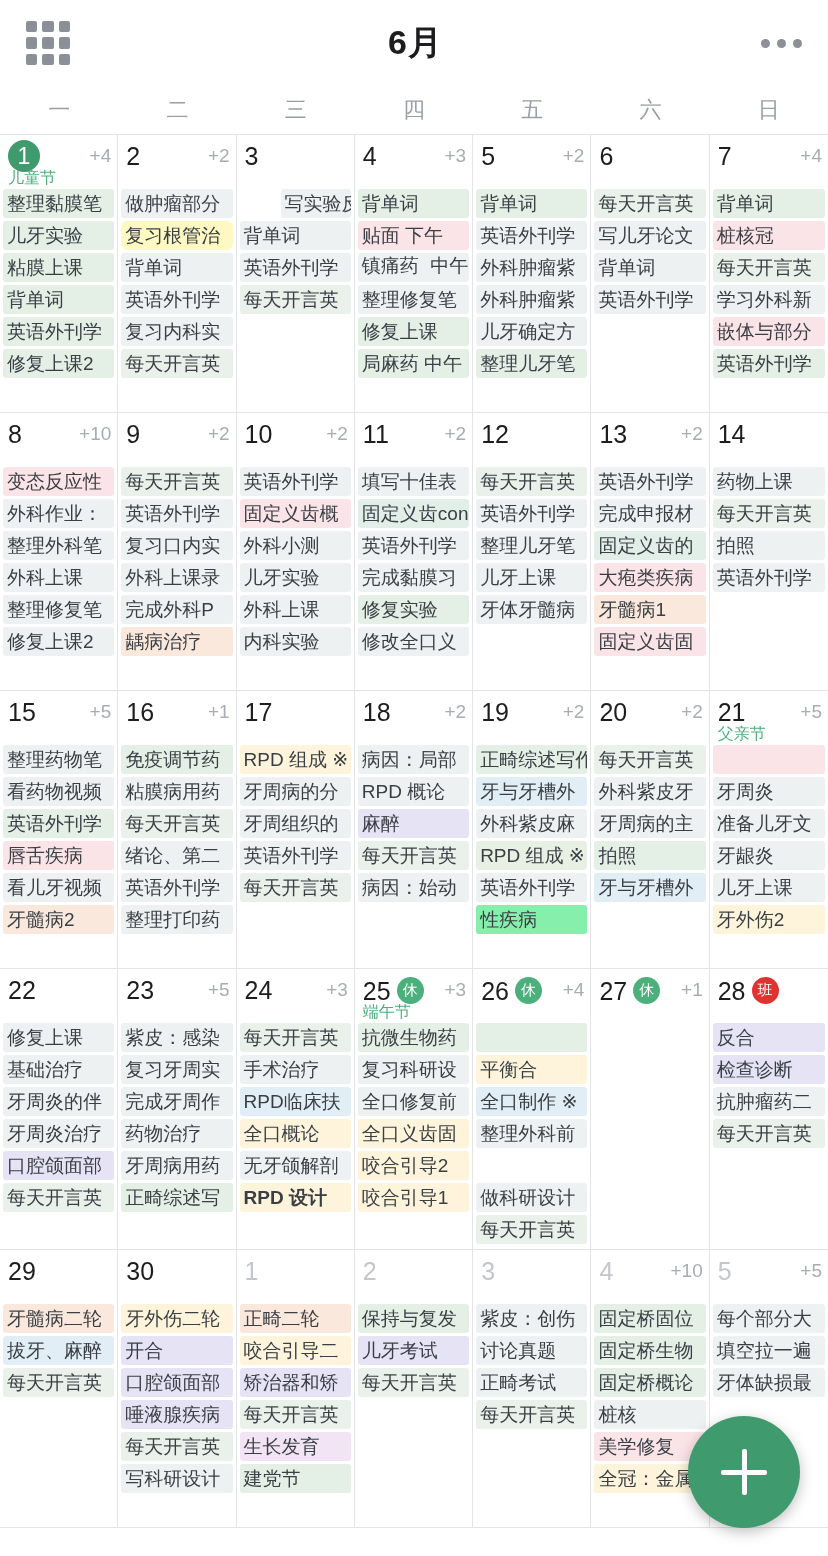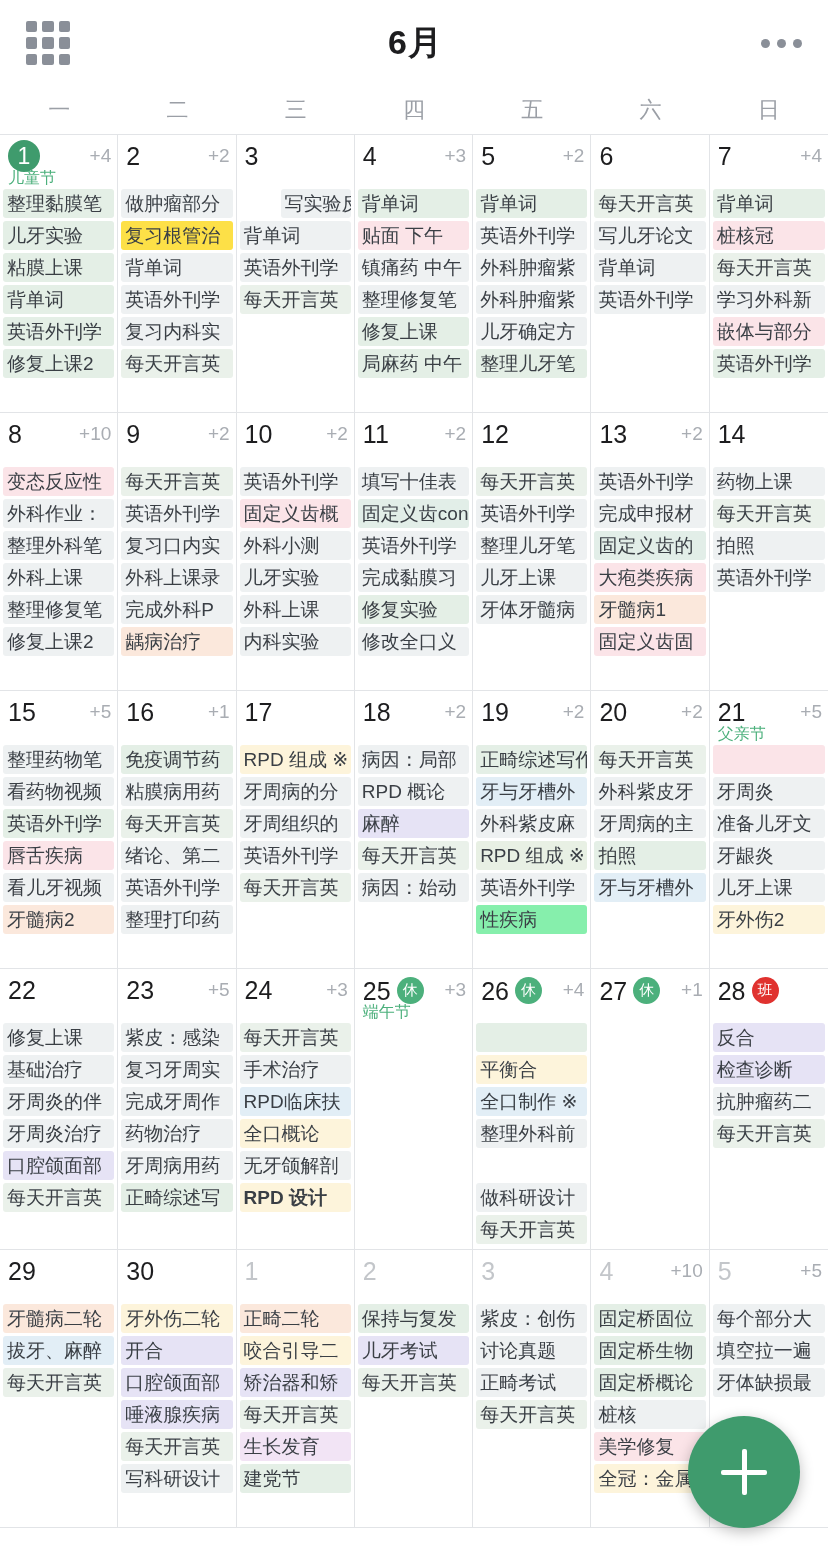--- a/index.html
+++ b/index.html
@@ -151,21 +151,21 @@
       <div class="cell">
         <div class="daynum-row">
           <div class="daynum-wrap">
             <div class="daynum">2</div>
           </div>
           <div class="plus">+2</div>
         </div>
         <div class="festival empty">&nbsp;</div>
         <div class="events">
           <div class="ev" style="background: rgb(238, 241, 242);">做肿瘤部分</div>
-          <div class="ev" style="background: #fde047;">复习根管治</div>
+          <div class="ev" style="background: #fef9c3; border-radius: 6px;">复习根管治</div>
           <div class="ev" style="background: rgb(238, 241, 242);">背单词</div>
           <div class="ev" style="background: rgb(238, 241, 242);">英语外刊学</div>
           <div class="ev" style="background: rgb(238, 241, 242);">复习内科实</div>
           <div class="ev" style="background: rgb(234, 241, 234);">每天开言英</div>
         </div>
       </div>
       <div class="cell">
         <div class="daynum-row">
           <div class="daynum-wrap">
             <div class="daynum">3</div>
@@ -184,21 +184,21 @@
         <div class="daynum-row">
           <div class="daynum-wrap">
             <div class="daynum">4</div>
           </div>
           <div class="plus">+3</div>
         </div>
         <div class="festival empty">&nbsp;</div>
         <div class="events">
           <div class="ev" style="background: rgb(228, 239, 230);">背单词</div>
           <div class="ev" style="background: rgb(251, 228, 232);">贴面 下午</div>
-          <div class="ev" style="background: rgb(238, 241, 242);">镇痛药 中午</div>
+          <div class="ev" style="background: rgb(238, 241, 242); font-family: Liberation Mono, monospace;">镇痛药 中午</div>
           <div class="ev" style="background: rgb(238, 241, 242);">整理修复笔</div>
           <div class="ev" style="background: rgb(228, 239, 230);">修复上课</div>
           <div class="ev" style="background: rgb(228, 239, 230);">局麻药 中午</div>
         </div>
       </div>
       <div class="cell">
         <div class="daynum-row">
           <div class="daynum-wrap">
             <div class="daynum">5</div>
           </div>
@@ -531,20 +531,28 @@
       </div>
       <div class="cell">
         <div class="daynum-row">
           <div class="daynum-wrap">
             <div class="daynum">25</div>
             <span class="badge rest">休</span>
           </div>
           <div class="plus">+3</div>
         </div>
         <div class="festival">端午节</div>
+        <div class="events">
+          <div class="ev" style="background: rgb(228, 239, 230);">抗微生物药</div>
+          <div class="ev" style="background: rgb(238, 241, 242);">复习科研设</div>
+          <div class="ev" style="background: rgb(238, 241, 242);">全口修复前</div>
+          <div class="ev" style="background: rgb(253, 244, 219);">全口义齿固</div>
+          <div class="ev" style="background: rgb(253, 244, 219);">咬合引导2</div>
+          <div class="ev" style="background: rgb(253, 244, 219);">咬合引导1</div>
+        </div>
       </div>
       <div class="cell">
         <div class="daynum-row">
           <div class="daynum-wrap">
             <div class="daynum">26</div>
             <span class="badge rest">休</span>
           </div>
           <div class="plus">+4</div>
         </div>
         <div class="festival empty">&nbsp;</div>

